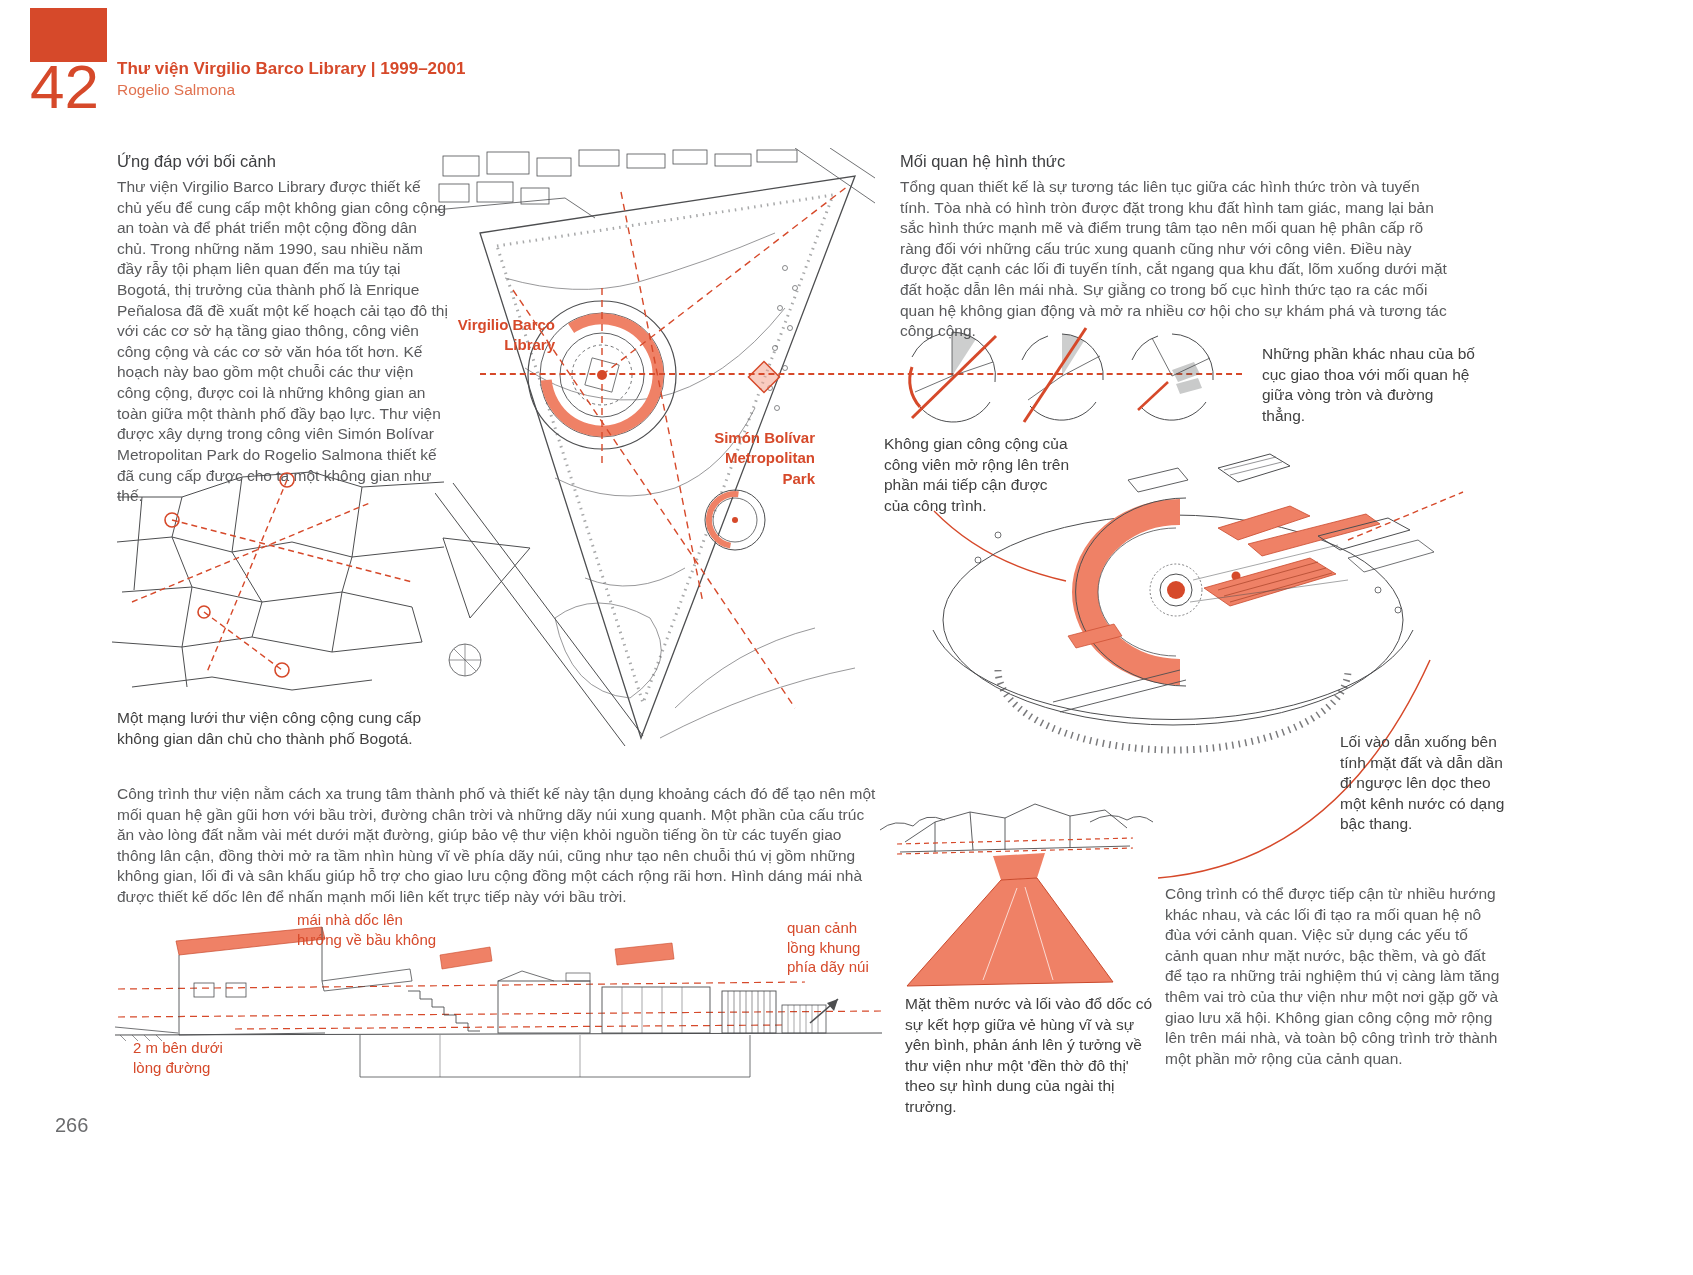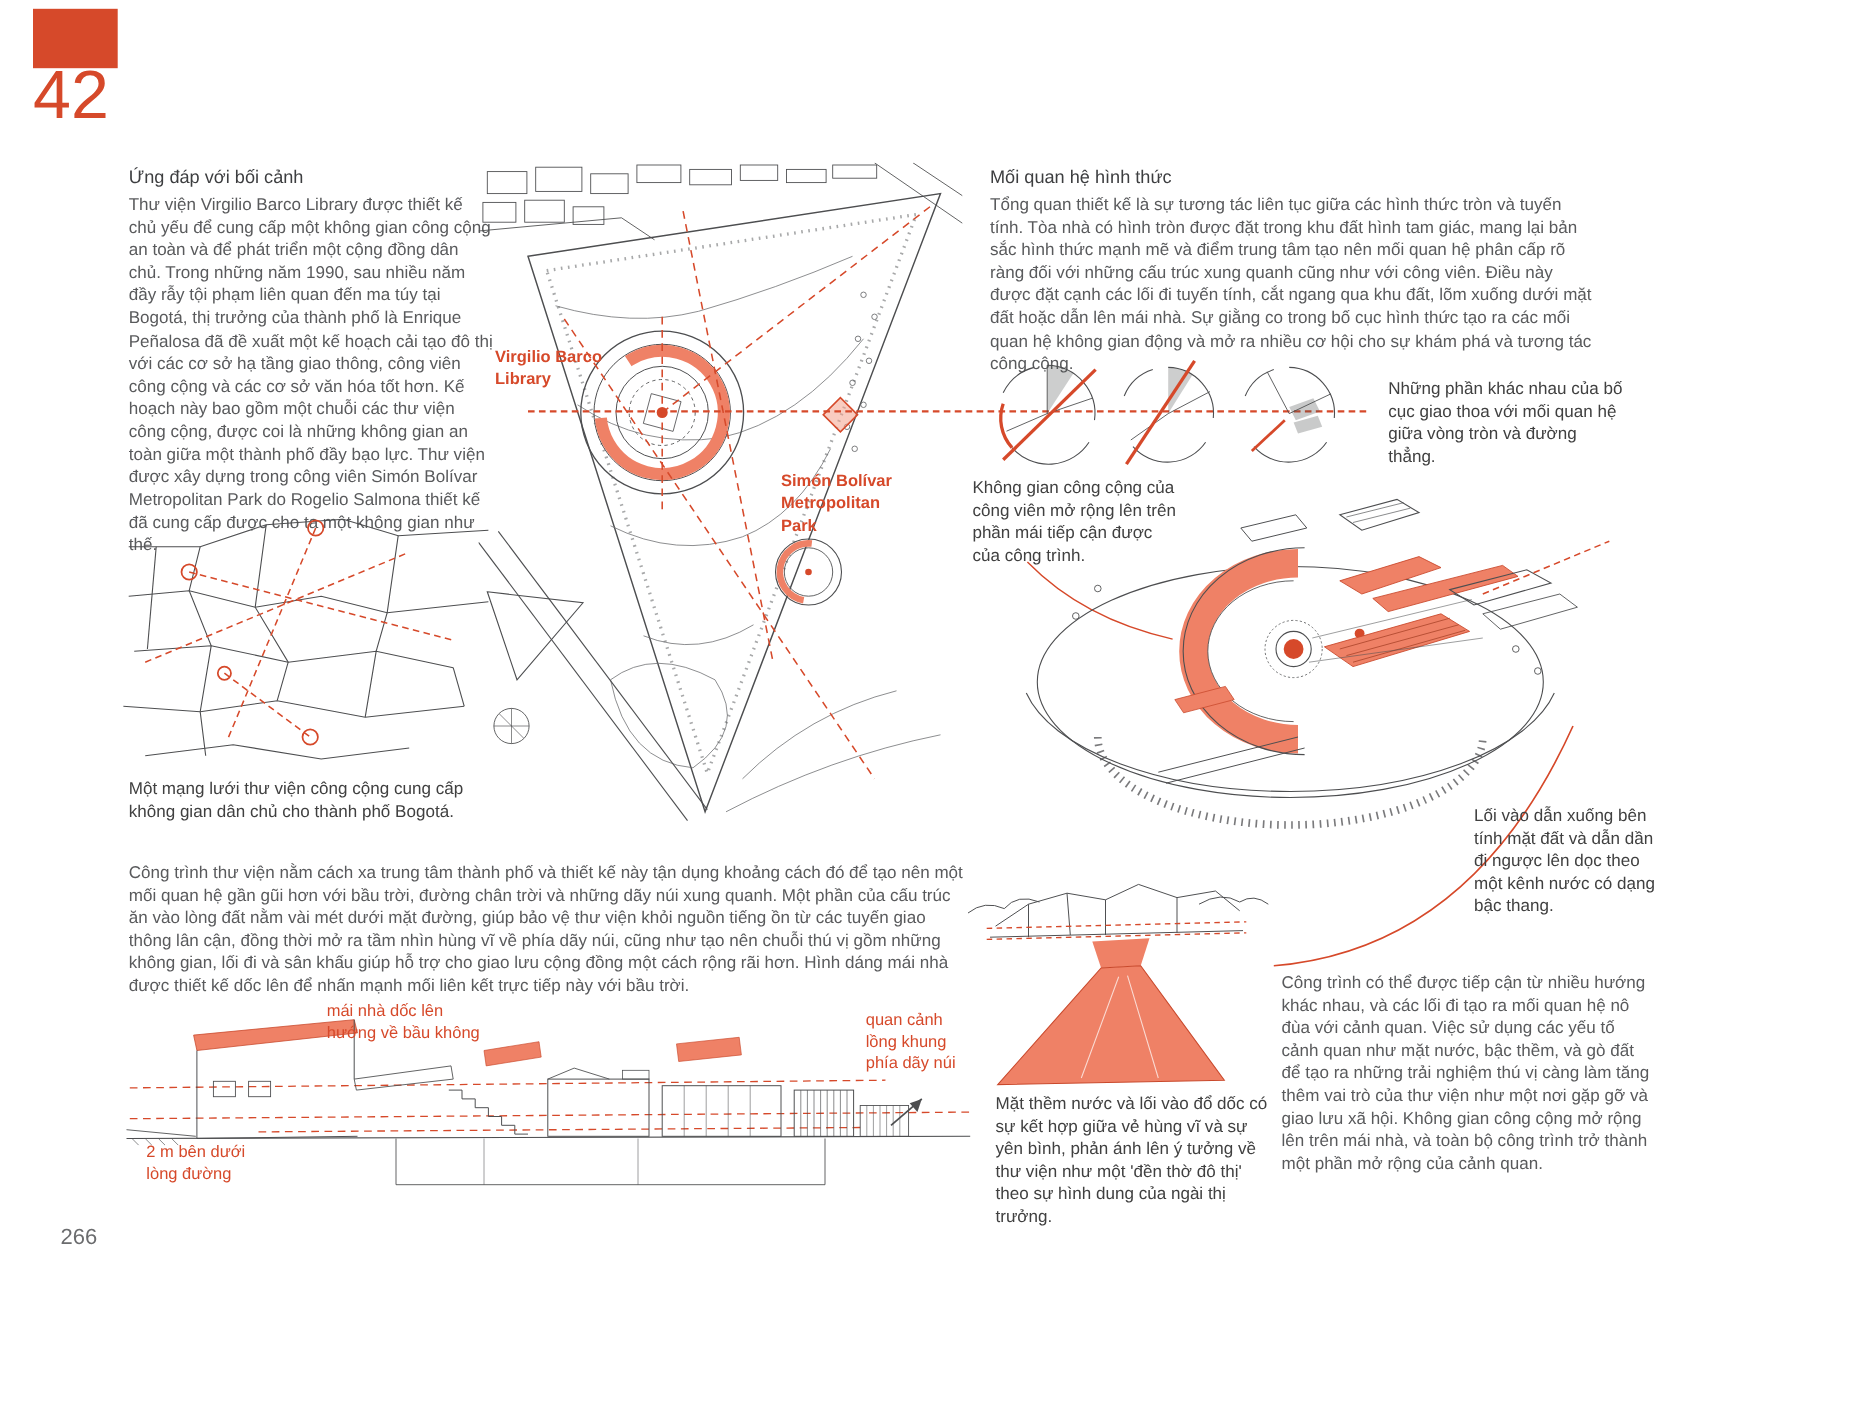--- a/index.html
+++ b/index.html
@@ -10,32 +10,34 @@
   }
   .abs{position:absolute}
   .corner-block{background:#d6492a}
   .big-number{font-size:62px;font-weight:normal;color:#d6492a;line-height:1}
   .header-title{font-size:17px;font-weight:bold;color:#d6492a;line-height:1.3}
   .header-sub{font-size:15.5px;color:#e0714f;line-height:1.35}
   .col-heading{font-size:16.5px;font-weight:normal;color:#3d3e40;line-height:1.3}
   .body-text{font-size:15.5px;line-height:1.33;color:#595a5c;text-align:left}
   .caption{font-size:15.5px;line-height:1.33;color:#404040}
   .drawing-label{font-size:15px;line-height:1.3;color:#d6492a;white-space:pre-line}
-  .plan-label{font-size:15px;font-weight:bold;color:#d6492a;text-align:left;line-height:1.35;white-space:pre-line}
+  .plan-label{font-size:15px;font-weight:bold;color:#d6492a;text-align:right;line-height:1.35;white-space:pre-line}
   .footer-number{font-size:20px;color:#6b6c6e}
   .dashline{border-top:2px dashed #d6492a;height:0}
   svg{display:block}
 </style>
 </head>
 <body>
 
 <div class="abs corner-block" style="left:30px;top:8px;width:77px;height:54px"></div>
 <div class="abs big-number" style="left:30px;top:56px;width:100px">42</div>
 
 <div class="abs" style="left:117px;top:58px;width:520px">
+  <div class="header-title">Thư viện Virgilio Barco Library | 1999–2001</div>
+  <div class="header-sub">Rogelio Salmona</div>
 </div>
 
 <div class="abs col-heading" style="left:117px;top:151px;width:340px">Ứng đáp với bối cảnh</div>
 <div class="abs body-text" style="left:117px;top:177px;width:332px">Thư viện Virgilio Barco Library được thiết kế chủ yếu để cung cấp một không gian công cộng an toàn và để phát triển một cộng đồng dân chủ. Trong những năm 1990, sau nhiều năm đầy rẫy tội phạm liên quan đến ma túy tại Bogotá, thị trưởng của thành phố là Enrique Peñalosa đã đề xuất một kế hoạch cải tạo đô thị với các cơ sở hạ tầng giao thông, công viên công cộng và các cơ sở văn hóa tốt hơn. Kế hoạch này bao gồm một chuỗi các thư viện công cộng, được coi là những không gian an toàn giữa một thành phố đầy bạo lực. Thư viện được xây dựng trong công viên Simón Bolívar Metropolitan Park do Rogelio Salmona thiết kế đã cung cấp được cho ta một không gian như thế.</div>
 
 <svg class="abs" style="left:112px;top:462px" width="335" height="238" viewBox="0 0 335 238">
   <g stroke="#4d4e50" stroke-width="1" fill="none">
     <path d="M5,35 L70,35 L130,15 L200,10 L250,25 L332,20"></path>
     <path d="M5,80 L60,75 L120,90 L180,80 L240,95 L332,85"></path>
     <path d="M10,130 L80,125 L150,140 L230,130 L300,145"></path>

